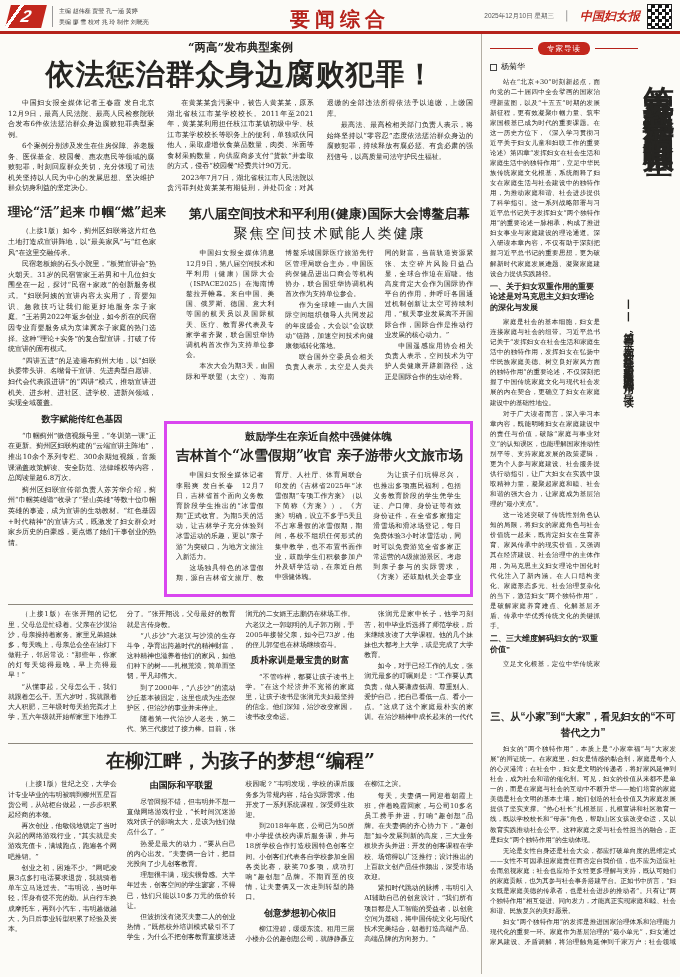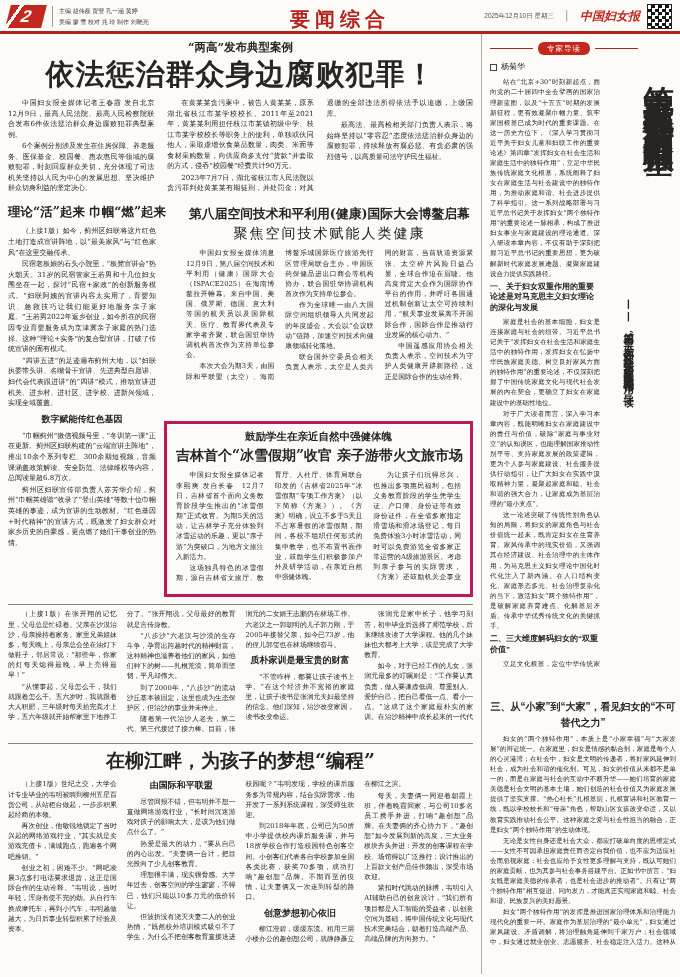--- a/index.html
+++ b/index.html
@@ -36,21 +36,21 @@
   .lilun-title{font-size:12.5px;font-weight:900;text-align:center;margin:2px 0 5px;white-space:nowrap;}
   .lilun-body{font-size:7px;line-height:1.52;height:368px;overflow:hidden;}
   .subhead{font-weight:bold;font-size:9px;text-align:center;margin:4px 0;text-indent:0;
            font-family:Liberation Sans, sans-serif;}
   .rightstack{flex:1;min-width:0;}
   .space-blk{height:214px;padding-left:22px;overflow:hidden;}
   .headline2{font-size:12.8px;font-weight:900;text-align:center;white-space:nowrap;margin:4px 0 2px;}
   .subtitle2{font-size:14px;text-align:center;letter-spacing:2px;margin:0 0 5px;color:#222;}
   .body-sp{column-count:3;column-gap:11px;font-size:6.8px;line-height:1.5;height:158px;overflow:hidden;}
   
-  .icebox{margin-top:5px;border:3px solid #be185d;height:176px;box-sizing:border-box;padding:5px 9px;overflow:hidden;}
+  .icebox{margin-top:5px;border:3px solid #d946ef;height:176px;box-sizing:border-box;padding:5px 9px;overflow:hidden;}
   .ice-kicker{text-align:center;font-weight:bold;font-size:10.5px;font-family:"Liberation Sans","DejaVu Sans",sans-serif;margin:1px 0 3px;}
   .headline3{font-size:14px;font-weight:900;text-align:center;white-space:nowrap;margin:0 0 5px;}
   .body-ice{column-count:3;column-gap:11px;font-size:6.8px;line-height:1.5;height:118px;overflow:hidden;}
   
   .babusha{height:130px;overflow:hidden;column-count:4;column-gap:10px;font-size:6.8px;line-height:1.5;margin-top:2px;}
   
   .headline4{font-size:19px;font-weight:900;text-align:center;margin:3px 0 5px;}
   .body-lj{column-count:4;column-gap:10px;font-size:6.8px;line-height:1.5;height:170px;overflow:hidden;}
   
   .tagrow{display:flex;align-items:center;gap:5px;margin:4px 38px 6px 0;}
@@ -60,21 +60,21 @@
   .author{font-size:8px;margin:0 0 4px 0;display:flex;align-items:center;gap:4px;}
   .author .sq{width:5px;height:5px;border:1px solid #444;display:inline-block;}
   .expert-flex{display:flex;}
   .topblock{width:110px;flex:none;height:608px;overflow:hidden;font-size:6.5px;line-height:1.55;}
   .verticals{flex:1;display:flex;justify-content:flex-end;height:632px;}
   .vsub{writing-mode:vertical-rl;font-size:10.5px;font-weight:bold;letter-spacing:2px;margin-top:238px;height:390px;}
   .vhead{writing-mode:vertical-rl;font-size:31px;font-weight:900;letter-spacing:4px;line-height:1.15;margin-left:4px;}
   .sechead{font-weight:bold;font-size:8px;line-height:1.35;margin:3px 0;text-indent:0;text-align:left;
            font-family:"Liberation Sans","DejaVu Sans",sans-serif;}
   .bottomblock{height:250px;overflow:hidden;font-size:6.5px;line-height:1.55;margin-top:4px;}
-  .sec3head{font-weight:bold;font-size:10px;text-align:center;margin:2px 0 4px;text-indent:0;
+  .sec3head{font-weight:bold;font-size:10px;text-align:center;margin:12px 0 4px;text-indent:0;
             font-family:"Liberation Sans","DejaVu Sans",sans-serif;}
 </style>
 </head>
 <body>
 
 <div class="page">
 
   <div class="hdr">
     <div class="pageno">
       <span>2</span>
@@ -165,21 +165,21 @@
 
       </div>
 
       <hr class="hline">
 
       <div>
         <div class="headline4">在柳江畔，为孩子的梦想“编程”</div>
         <div class="body-lj">
           <p class="p">（上接1版）世纪之交，大学会计专业毕业的韦明被聘到柳州五星百货公司，从站柜台做起，一步步积累起经商的本领。</p>
           <p class="p">再次创业，他敏锐地锁定了当时兴起的网络游戏行业，“其实就是卖游戏充值卡，满城跑点，跑遍各个网吧推销。”</p>
-          <p class="p">创业之初，困难不少。“网吧凌晨3点多打电话要求退货，这正是国际合作的生动诠释。”韦明说，当时年轻，浑身有使不完的劲。从自行车换成摩托车，再到小汽车，韦明越做越大，为日后事业转型积累了经验及资本。</p>
+          <p class="p">创业之初，困难不少。“网吧凌晨3点多打电话要求退货，我就骑着单车立马送过去。”韦明说，当时年轻，浑身有使不完的劲。从自行车换成摩托车，再到小汽车，韦明越做越大，为日后事业转型积累了经验及资本。</p>
           <div class="subhead">由国际和平联盟</div>
           <p class="p">尽管回报不错，但韦明并不想一直做网络游戏行业，“长时间沉迷游戏对孩子的影响太大，是该为他们做点什么了。”</p>
           <p class="p">热爱是最大的动力，“要从自己的内心出发。”夫妻俩一合计，把目光投向了少儿创客教育。</p>
           <p class="p">理想很丰满，现实很骨感。大半年过去，创客空间的学生寥寥，不得已，他们只能以10多万元的低价转让。</p>
           <p class="p">但波折没有浇灭夫妻二人的创业热情，“既然校外培训模式吸引不了学生，为什么不把创客教育直接送进校园呢？”韦明发现，学校的课后服务多为常规内容，结合实际需求，他开发了一系列系统课程，深受师生欢迎。</p>
           <p class="p">到2018年年底，公司已为50所中小学提供校内课后服务课，并与18所学校合作打造校园特色创客空间。小创客们代表各自学校参加全国各类比赛，获奖70多项，成功打响“趣创想”品牌。不期而至的疫情，让夫妻俩又一次走到转型的路口。</p>
           <div class="subhead">创意梦想初心依旧</div>
           <p class="p">柳江澄碧，缓缓东流。租用三层小楼办公的趣创想公司，就静静矗立在柳江之滨。</p>
           <p class="p">每天，夫妻俩一同迎着朝霞上班，伴着晚霞回家，与公司10多名员工携手并进，打响“趣创想”品牌。在夫妻俩的齐心协力下，“趣创想”如今发展到新的高度，三大业务板块齐头并进：开发的创客课程在学校、场馆得以广泛推行；设计推出的上百款文创产品佳作频出，深受市场欢迎。</p>
           <p class="p">紧扣时代跳动的脉搏，韦明引入AI辅助自己的创意设计，“我们所有项目都是人工智能的受益者，以创意空间为基础，将中国传统文化与现代技术完美结合，朝着打造高端产品、高端品牌的方向努力。”</p>

